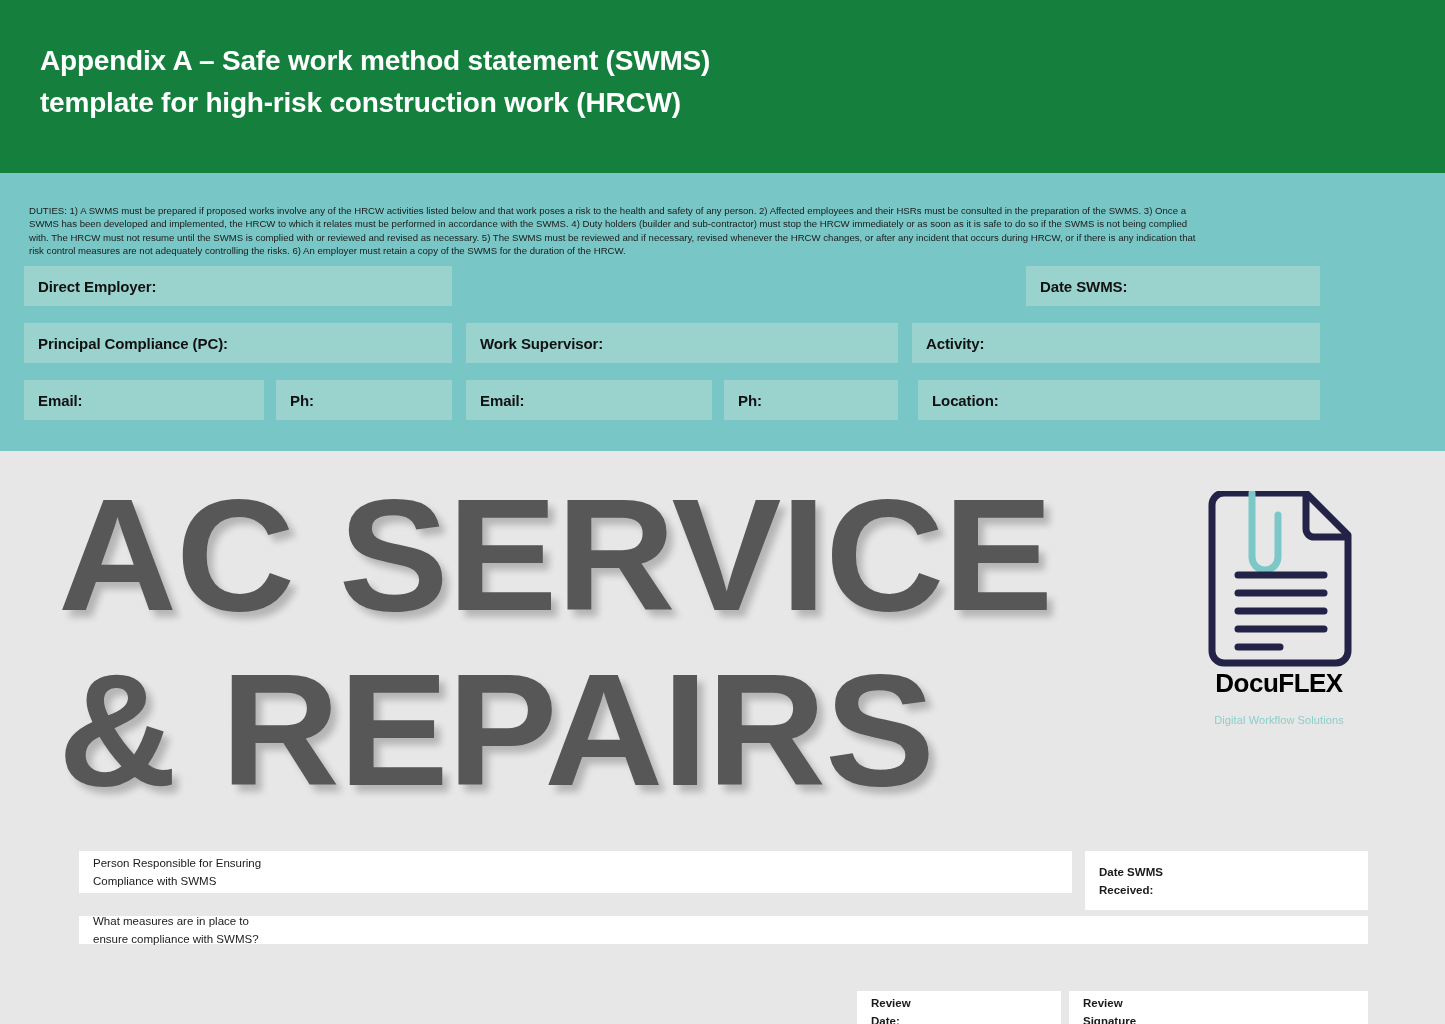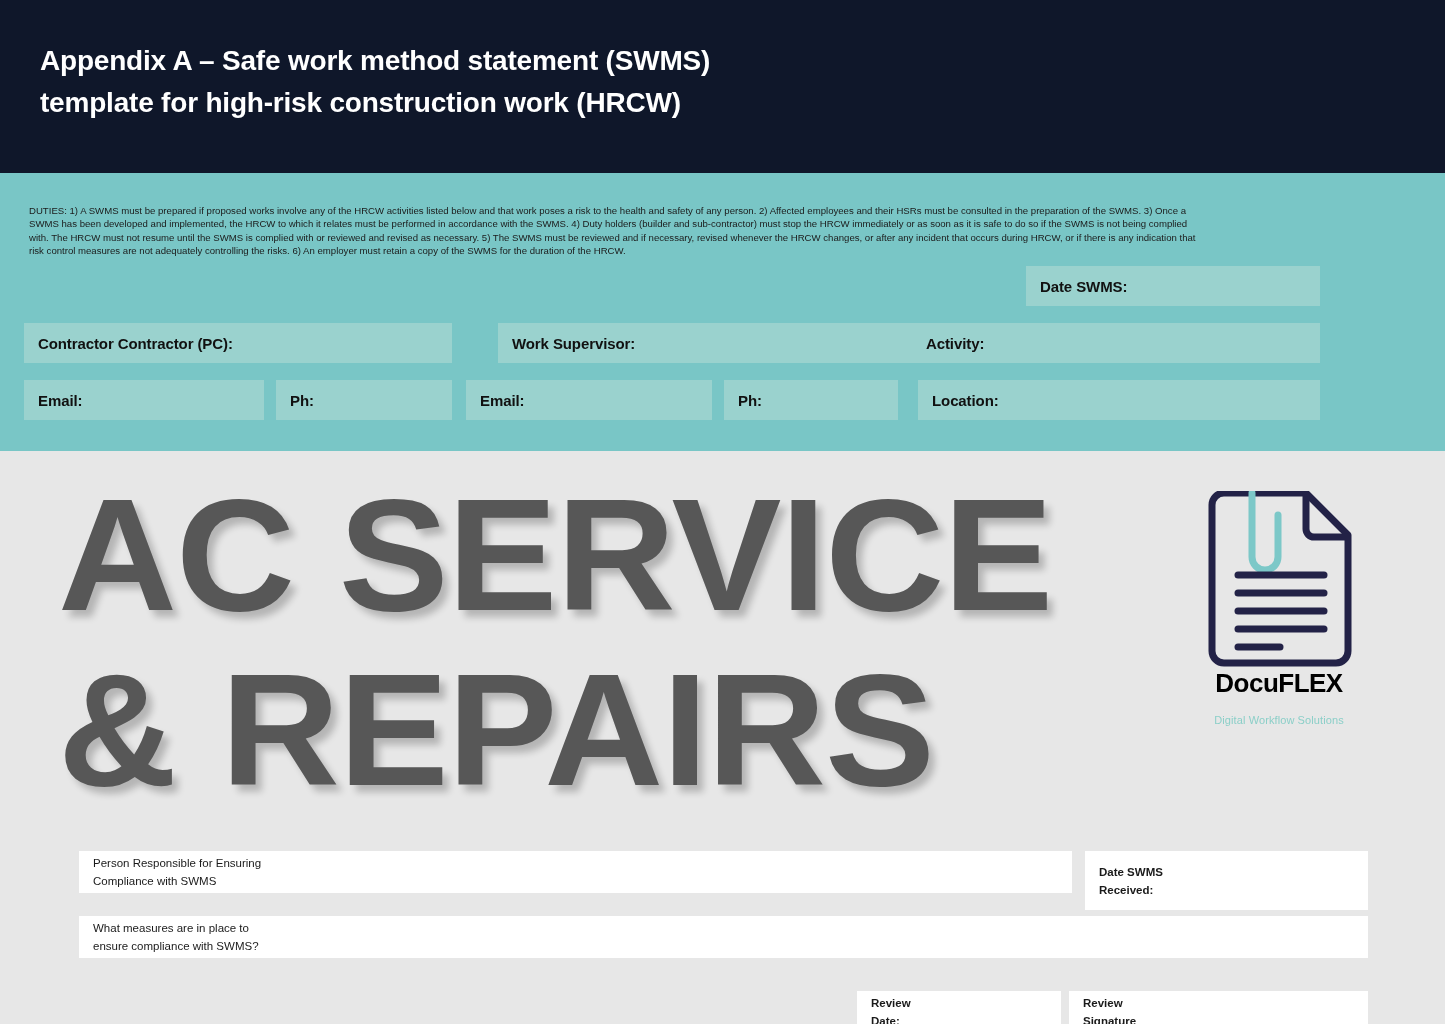--- a/index.html
+++ b/index.html
@@ -14,21 +14,21 @@
     overflow: hidden;
     position: relative;
   }
 
   
   .header-band {
     position: absolute;
     left: 0; top: 0;
     width: 1445px;
     height: 173px;
-    background: #0f172a;
+    background: #15803d;
     box-sizing: border-box;
   }
   .header-title {
     position: absolute;
     left: 40px;
     top: 40px;
     width: 1000px;
     color: #ffffff;
     font-size: 28px;
     font-weight: bold;
@@ -178,30 +178,33 @@
 <div class="header-band">
   <div class="header-title">Appendix A – Safe work method statement (SWMS)
 template for high-risk construction work (HRCW)</div>
 </div>
 
 <div class="teal-band">
 
   <div class="duties-text">DUTIES: 1) A SWMS must be prepared if proposed works involve any of the HRCW activities listed below and that work poses a risk to the health and safety of any person. 2) Affected employees and their HSRs must be consulted in the preparation of the SWMS. 3) Once a SWMS has been developed and implemented, the HRCW to which it relates must be performed in accordance with the SWMS. 4) Duty holders (builder and sub-contractor) must stop the HRCW immediately or as soon as it is safe to do so if the SWMS is not being complied with. The HRCW must not resume until the SWMS is complied with or reviewed and revised as necessary. 5) The SWMS must be reviewed and if necessary, revised whenever the HRCW changes, or after any incident that occurs during HRCW, or if there is any indication that risk control measures are not adequately controlling the risks. 6) An employer must retain a copy of the SWMS for the duration of the HRCW.</div>
 
   <div class="field-row row1">
+    <div class="tfield" style="left:24px; width:428px;">
+      <span class="lbl">Direct Employer:</span>
+    </div>
     <div class="tfield" style="left:1026px; width:294px;">
       <span class="lbl">Date SWMS:</span>
     </div>
   </div>
 
   <div class="field-row row2">
     <div class="tfield" style="left:24px; width:428px;">
-      <span class="lbl">Contractor Contractor (PC):</span>
-    </div>
-    <div class="tfield" style="left:466px; width:432px;margin-left:32px;">
+      <span class="lbl">Principal Compliance (PC):</span>
+    </div>
+    <div class="tfield" style="left:466px; width:432px;">
       <span class="lbl">Work Supervisor:</span>
     </div>
     <div class="tfield" style="left:912px; width:408px;">
       <span class="lbl">Activity:</span>
     </div>
   </div>
 
   <div class="field-row row3">
     <div class="tfield" style="left:24px; width:240px;">
       <span class="lbl">Email:</span>
@@ -251,21 +254,21 @@
   <div class="wfield" style="left:79px; top:354px; width:993px; height:42px;">
     <span class="wlbl">Person Responsible for Ensuring
 Compliance with SWMS</span>
   </div>
 
   <div class="wfield" style="left:1085px; top:354px; width:283px; height:59px;">
     <span class="wlbl bold">Date SWMS
 Received:</span>
   </div>
 
-  <div class="wfield" style="left:79px; top:419px; width:1289px; height:42px;">
+  <div class="wfield" style="left:79px; top:419px; width:1289px; height:28px;">
     <span class="wlbl">What measures are in place to
 ensure compliance with SWMS?</span>
   </div>
 
 
   <div class="wfield" style="left:857px; top:494px; width:204px; height:42px;">
     <span class="wlbl bold">Review
 Date:</span>
   </div>
 

